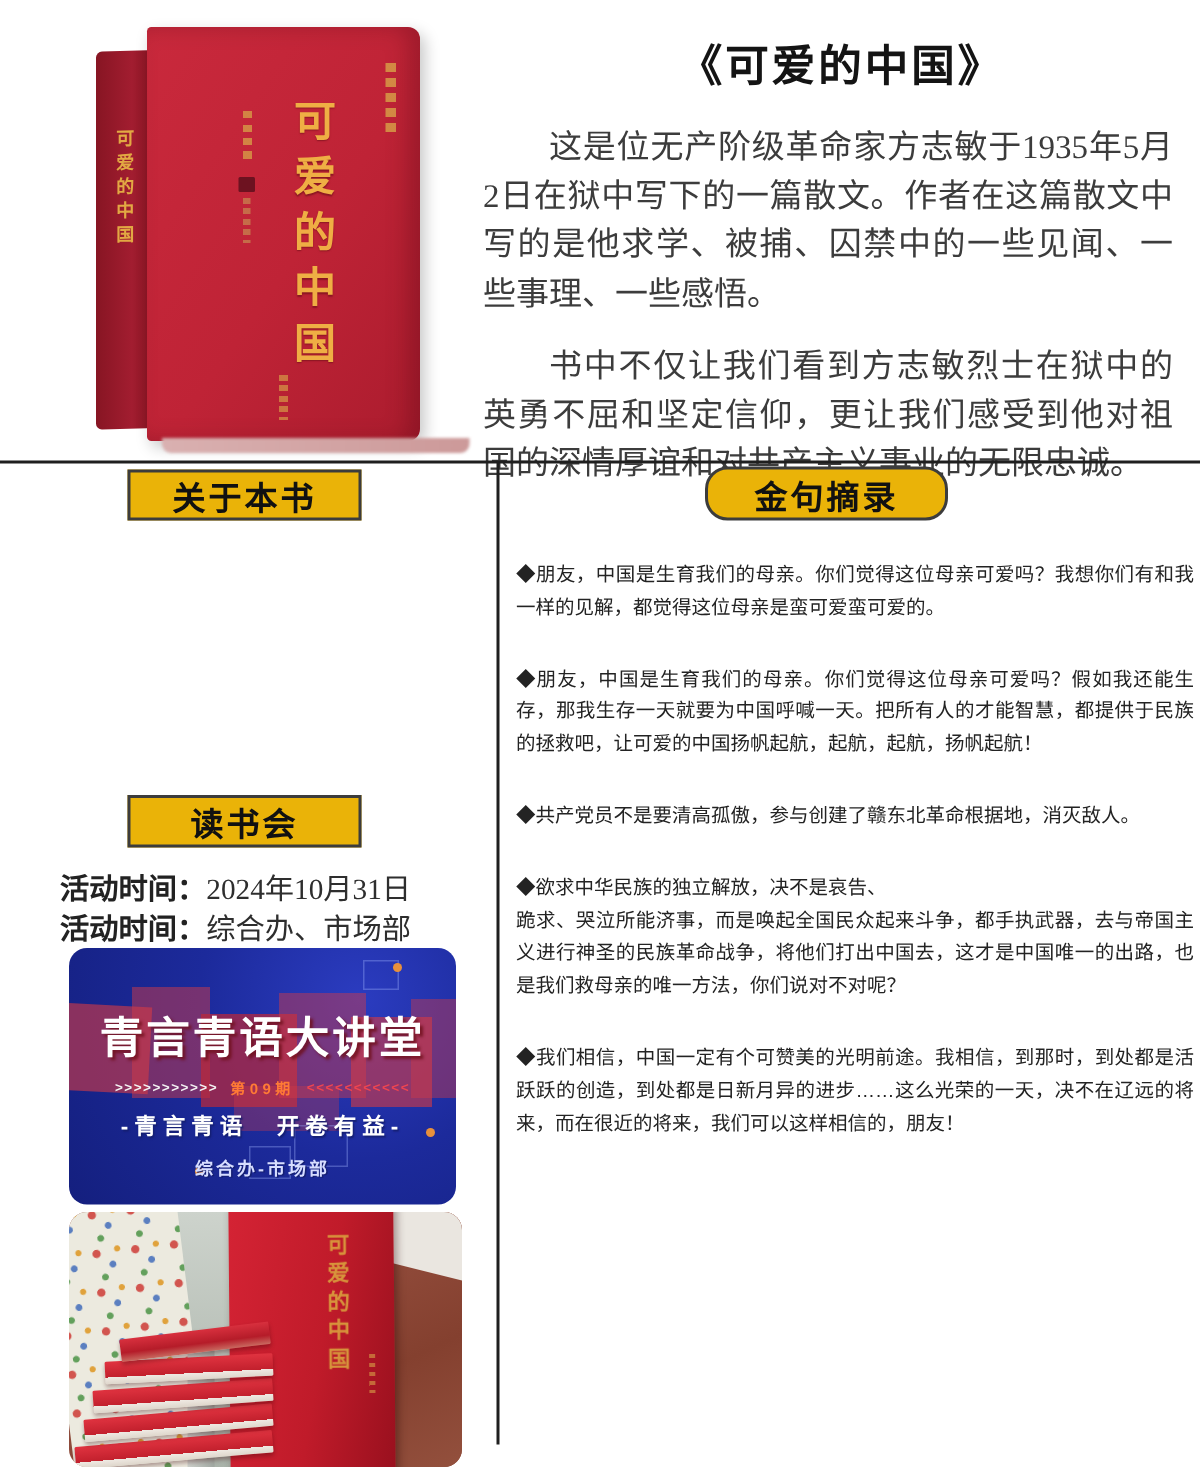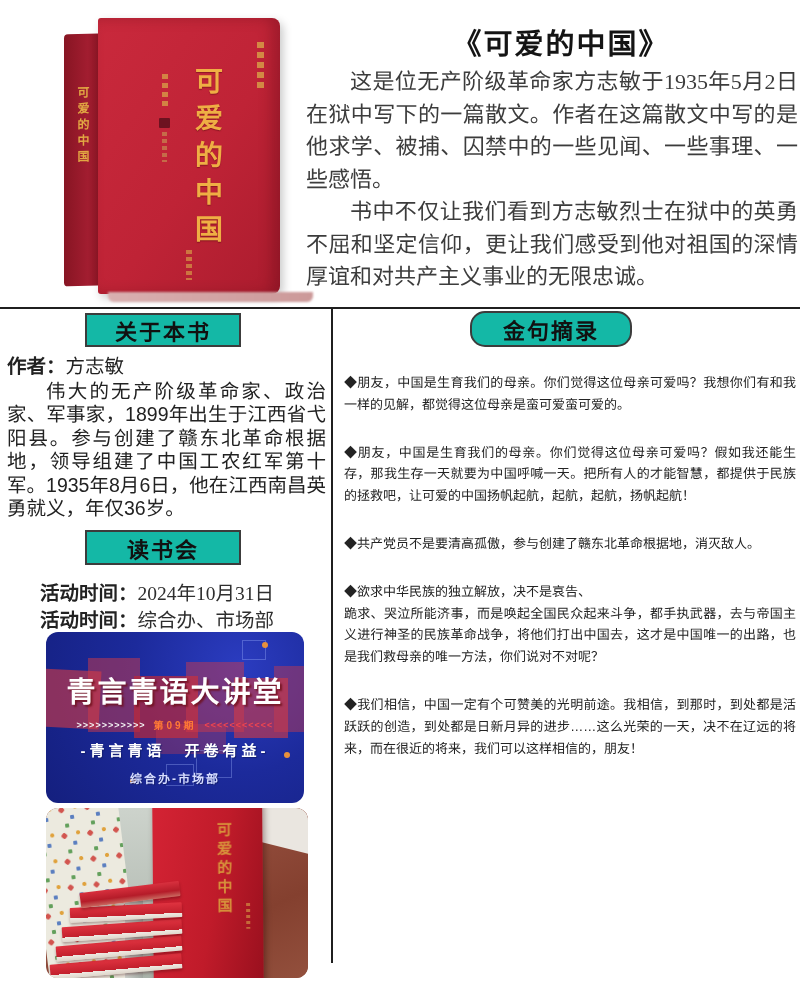--- a/index.html
+++ b/index.html
@@ -63,31 +63,31 @@
 
   
   .main-title{
     position:absolute;left:332px;top:20px;width:458px;margin:0;
     text-align:center;font-size:29px;font-weight:bold;color:#141414;letter-spacing:2px;
   }
   .intro{
     position:absolute;left:306px;top:66px;width:492px;
     font-size:22px;line-height:32.5px;color:#3c3c3c;text-align:justify;
   }
-  .intro p{margin:0;text-indent:2em;}
+  .intro p{margin:16px;text-indent:2em;}
 
   
   .h-divider{position:absolute;left:0;top:307px;width:800px;height:2px;background:#1f1f1f;}
   .v-divider{position:absolute;left:331px;top:308px;width:2px;height:655px;background:#1f1f1f;}
 
   
   .header-box{
-    position:absolute;border:2px solid #3c3c3c;background:#14b8a6;
+    position:absolute;border:2px solid #3c3c3c;background:#eab308;
     display:flex;align-items:center;justify-content:center;
-    font-weight:bold;font-size:22px;color:#111;letter-spacing:2px;
+    font-weight:bold;font-size:22px;color:#111;letter-spacing:2px;font-family:Liberation Mono, monospace;
   }
   .box-about{left:85px;top:313px;width:152px;height:30px;}
   .box-club{left:85px;top:530px;width:152px;height:31px;}
   .box-quotes{left:470px;top:311px;width:158px;height:32px;border-radius:15px;}
 
   
   .about-text{
     position:absolute;left:7px;top:355px;width:319px;
     font-family:"Liberation Sans",sans-serif;font-size:19.5px;line-height:23.5px;
     color:#222;text-align:justify;
@@ -243,24 +243,20 @@
   <div class="intro">
     <p>这是位无产阶级革命家方志敏于1935年5月2日在狱中写下的一篇散文。作者在这篇散文中写的是他求学、被捕、囚禁中的一些见闻、一些事理、一些感悟。</p>
     <p>书中不仅让我们看到方志敏烈士在狱中的英勇不屈和坚定信仰，更让我们感受到他对祖国的深情厚谊和对共产主义事业的无限忠诚。</p>
   </div>
 
   <div class="h-divider"></div>
   <div class="v-divider"></div>
 
   <div class="header-box box-about">关于本书</div>
 
-  <div class="about-text">
-    <p class="author-line"><span class="lbl">作者：</span><span>方志敏</span></p>
-    <p class="bio">伟大的无产阶级革命家、政治家、军事家，1899年出生于江西省弋阳县。参与创建了赣东北革命根据地，领导组建了中国工农红军第十军。1935年8月6日，他在江西南昌英勇就义，年仅36岁。</p>
-  </div>
 
   <div class="header-box box-club">读书会</div>
 
   <div class="schedule">
     <div><span class="lbl">活动时间：</span><span class="val">2024年10月31日</span></div>
     <div><span class="lbl">活动时间：</span><span class="val">综合办、市场部</span></div>
   </div>
 
   <div class="banner">
     <div class="blk blk1"></div>

